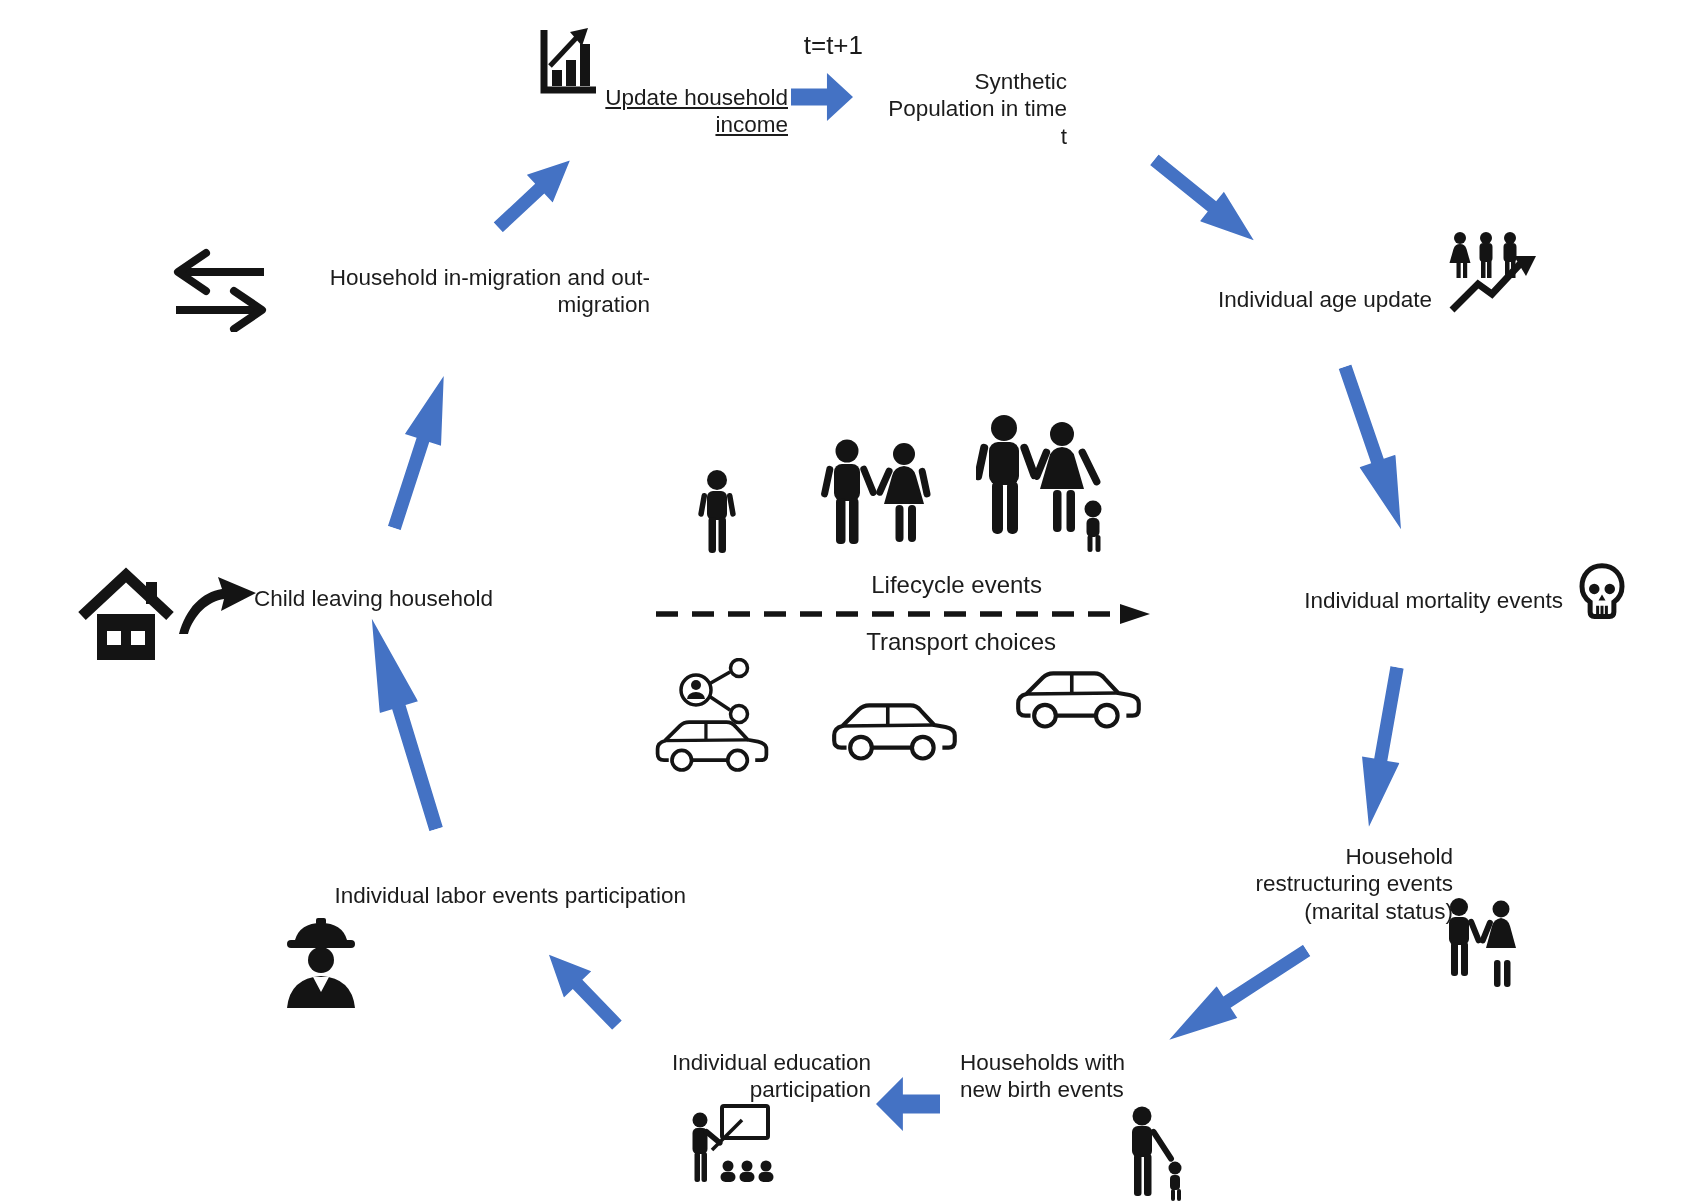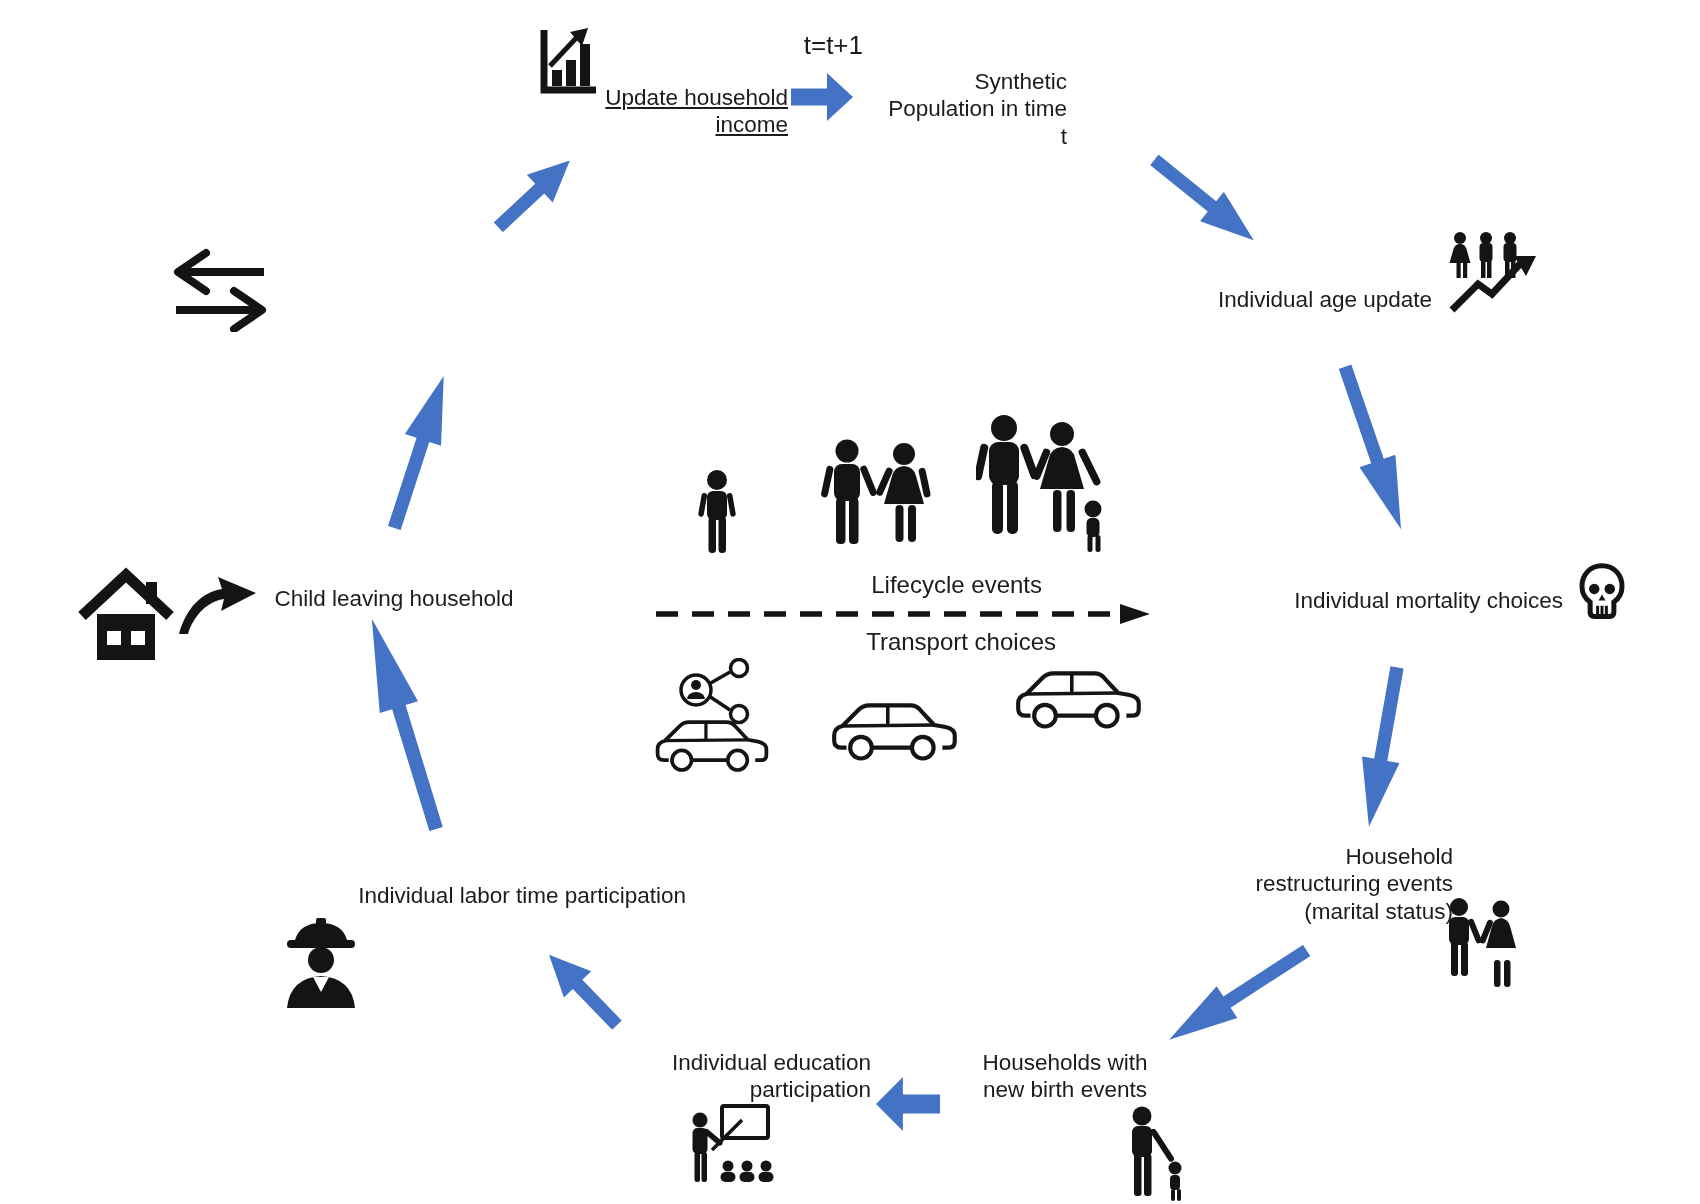--- a/index.html
+++ b/index.html
@@ -3,21 +3,21 @@
 <meta charset="utf-8">
 <style>
   html,body{margin:0;padding:0;background:#ffffff;}
   #canvas{
     position:relative;width:1700px;height:1204px;background:#ffffff;overflow:hidden;
     font-family:"Liberation Sans", sans-serif;
     --arrow-blue:#4472C4; --ink:#141414; --text:#1c1c1c;
   }
   .lbl{position:absolute;font-size:22.5px;line-height:1.22;color:var(--text);
        white-space:pre-line;text-align:right;}
-  .lbl.left{text-align:center;}
+  .lbl.left{text-align:left;}
   .lbl.big{font-size:24px;}
   .abs{position:absolute;}
   .barrow{position:absolute;}
   .barrow svg{display:block;width:100%;height:100%;}
   .barrow polygon{fill:var(--arrow-blue);}
   .blk{fill:var(--ink);}
   .stk{stroke:var(--ink);fill:none;}
   
   #ic-chart{left:536px;top:26px;width:64px;height:70px;}
   #lbl-update{left:578px;top:84px;width:210px;text-decoration:underline;}
@@ -149,21 +149,21 @@
         <rect class="blk" x="39" y="31" width="4.5" height="17"></rect>
       <circle class="blk" cx="62" cy="8" r="6"></circle>
       <rect class="blk" x="55.5" y="13" width="13" height="19" rx="4"></rect>
       <rect class="blk" x="57" y="31" width="4.5" height="17"></rect>
         <rect class="blk" x="63" y="31" width="4.5" height="17"></rect>
       <path class="stk" d="M4,80 L30,54 L44,64 L72,34" stroke-width="7"></path>
       <polygon class="blk" points="66,26 88,26 78,46"></polygon>
     </svg>
   </div>
 
-  <div class="lbl" id="lbl-mort">Individual mortality choices</div>
+  <div class="lbl" id="lbl-mort">Individual mortality events</div>
   <div class="abs" id="ic-skull">
     <svg viewBox="0 0 40 56">
       <path d="M20,3 C10,3 4,10.5 4,19.5 C4,25.5 7,29.5 10.5,32 L10.5,40 Q10.5,43.5 14,43.5 L26,43.5 Q29.5,43.5 29.5,40 L29.5,32 C33,29.5 36,25.5 36,19.5 C36,10.5 30,3 20,3 Z" fill="#ffffff" stroke="#141414" stroke-width="4"></path>
       <circle class="blk" cx="13.8" cy="21.5" r="4.2"></circle>
       <circle class="blk" cx="26.2" cy="21.5" r="4.2"></circle>
       <path class="blk" d="M20,26 l-2.8,4.8 h5.6 z"></path>
       <line class="stk" x1="16.5" y1="35" x2="16.5" y2="43" stroke-width="2.4"></line>
       <line class="stk" x1="20" y1="35" x2="20" y2="43.5" stroke-width="2.4"></line>
       <line class="stk" x1="23.5" y1="35" x2="23.5" y2="43" stroke-width="2.4"></line>
     </svg>
@@ -216,21 +216,21 @@
       <rect class="blk" x="15.5" y="52" width="5.5" height="30" rx="2.5"></rect>
       <circle class="blk" cx="42" cy="66" r="5.5"></circle>
         <rect class="blk" x="34.5" y="72" width="15" height="10" rx="5"></rect>
       <circle class="blk" cx="61" cy="66" r="5.5"></circle>
         <rect class="blk" x="53.5" y="72" width="15" height="10" rx="5"></rect>
       <circle class="blk" cx="80" cy="66" r="5.5"></circle>
         <rect class="blk" x="72.5" y="72" width="15" height="10" rx="5"></rect>
     </svg>
   </div>
 
-  <div class="lbl" id="lbl-labor">Individual labor time participation</div>
+  <div class="lbl" id="lbl-labor">Individual labor events participation</div>
   <div class="abs" id="ic-worker">
     <svg viewBox="0 0 80 92">
       <rect class="blk" x="6" y="24" width="68" height="8" rx="4"></rect>
       <path class="blk" d="M14,24 q5,-17 26,-17 q21,0 26,17 z"></path>
       <rect class="blk" x="35" y="2" width="10" height="7" rx="2"></rect>
       <circle class="blk" cx="40" cy="44" r="13"></circle>
       <path class="blk" d="M6,92 q3,-30 34,-32 q31,2 34,32 z"></path>
       <polygon points="32,61 48,61 40,76" fill="#ffffff"></polygon>
     </svg>
   </div>
@@ -252,20 +252,22 @@
   <div class="lbl left" id="lbl-child">Child leaving household</div>
 
   <div class="abs" id="ic-migr">
     <svg viewBox="0 0 104 84">
       <line class="stk" x1="96" y1="24" x2="14" y2="24" stroke-width="8"></line>
       <path class="stk" d="M38,5 L10,24 L38,43" stroke-width="8" stroke-linejoin="round" stroke-linecap="round"></path>
       <line class="stk" x1="8" y1="62" x2="90" y2="62" stroke-width="8"></line>
       <path class="stk" d="M66,43 L94,62 L66,81" stroke-width="8" stroke-linejoin="round" stroke-linecap="round"></path>
     </svg>
   </div>
+  <div class="lbl" id="lbl-migr">Household in-migration and out-
+migration</div>
 
   <div class="abs" id="fig-child">
     <svg viewBox="0 0 46 90">
       <circle class="blk" cx="23" cy="11" r="10"></circle>
       <rect class="blk" x="13" y="22" width="20" height="29" rx="6"></rect>
       <rect class="blk" x="14.5" y="48" width="7.5" height="36" rx="3.5"></rect>
       <rect class="blk" x="24.5" y="48" width="7.5" height="36" rx="3.5"></rect>
       <rect class="blk" x="8" y="24" width="5.5" height="24" rx="2.7" transform="rotate(10 10.7 24)"></rect>
       <rect class="blk" x="32.5" y="24" width="5.5" height="24" rx="2.7" transform="rotate(-10 35.2 24)"></rect>
     </svg>

